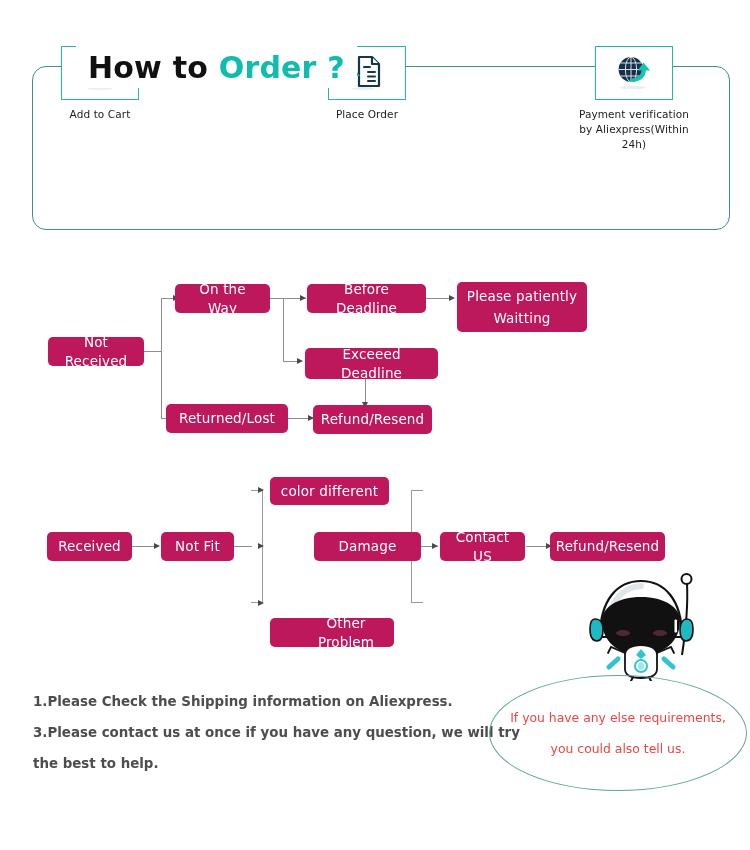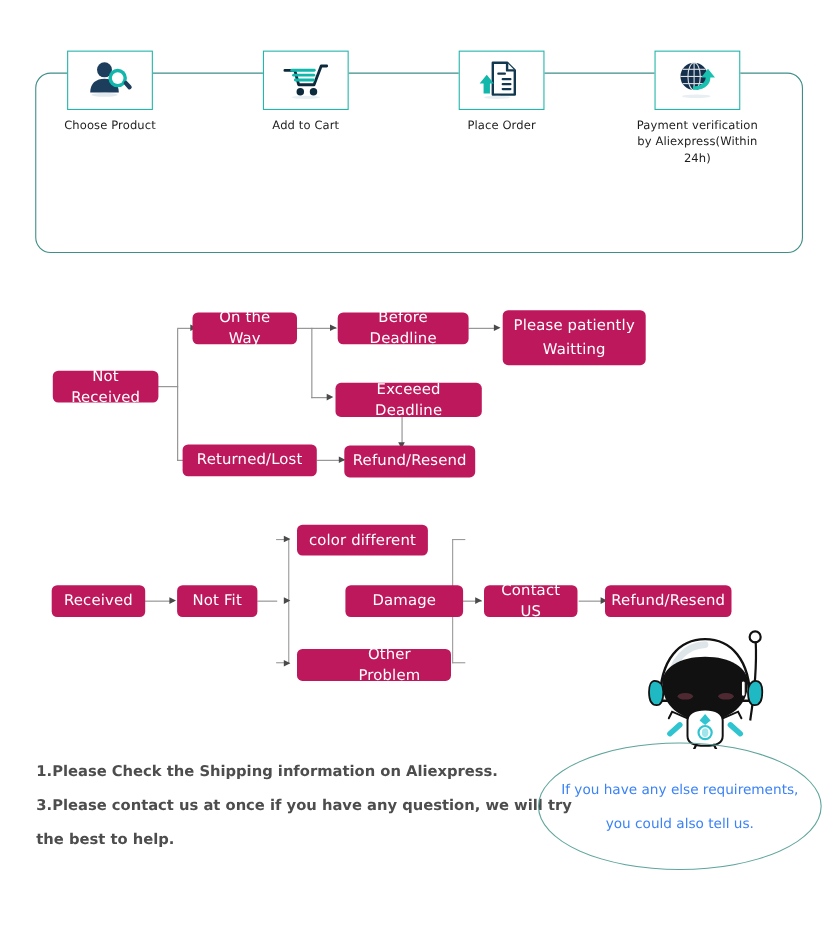--- a/index.html
+++ b/index.html
@@ -75,50 +75,40 @@
   .note{
     font-size:13.4px;color:#4d4d4d;line-height:31px;white-space:nowrap;
     font-family:"DejaVu Sans","Liberation Sans",sans-serif;font-weight:600;
   }
 
   .bubble{
     position:absolute;left:489px;top:675px;width:258px;height:116px;
     border:1.4px solid #5fa59c;border-radius:50%;box-sizing:border-box;background:transparent;
     display:flex;flex-direction:column;align-items:center;justify-content:center;
   }
-  .bubble-line{font-size:12.4px;color:#3b82f6;line-height:31px;white-space:nowrap;
+  .bubble-line{font-size:12.4px;color:#ef4444;line-height:31px;white-space:nowrap;
     font-family:"DejaVu Sans","Liberation Sans",sans-serif;}
 
   .astro{position:absolute;left:578px;top:563px;width:126px;height:118px;}
 </style>
 </head>
 <body>
 
 <div id="page">
 
   <div class="howto-panel"></div>
 
+  <div class="howto-title-wrap">
+    <span class="howto-title">
+      <span>How to </span><span class="accent">Order ?</span>
+    </span>
+  </div>
 
   <div class="steps">
 
-    <div class="step">
-      <div class="step-icon-box">
-        <svg width="48" height="38" viewBox="0 0 48 38">
-          <circle cx="19" cy="9.5" r="6.8" fill="#1c3d5c"></circle>
-          <path d="M6 30 C6 21.5 11.5 17.5 19 17.5 C26.5 17.5 32 21.5 32 30 Z" fill="#1c3d5c"></path>
-          <circle cx="31" cy="17" r="8.4" fill="#11b7ab"></circle>
-          <circle cx="31" cy="17" r="5.3" fill="#ffffff"></circle>
-          <rect x="35.6" y="21.4" width="4" height="9" rx="2" transform="rotate(-42 35.6 21.4)" fill="#1c3d5c"></rect>
-          <ellipse cx="19" cy="32.2" rx="12" ry="1.8" fill="#d8e2ea" opacity=".75"></ellipse>
-        </svg>
-      </div>
-      <div class="step-label">
-        <span>Choose  Product</span>
-      </div>
-    </div>
 
     <div class="step">
       <div class="step-icon-box">
         <svg width="48" height="38" viewBox="0 0 48 38">
           <path d="M5 10 h9 l3.5 13 h14 L38 6 h5" stroke="#0d2a3d" stroke-width="2.6" fill="none" stroke-linecap="round" stroke-linejoin="round"></path>
           <rect x="10" y="8.6" width="23" height="2.6" rx="1.3" fill="#11b7ab"></rect>
           <rect x="11.6" y="13" width="21" height="2.6" rx="1.3" fill="#11b7ab"></rect>
           <rect x="13.2" y="17.4" width="19" height="2.6" rx="1.3" fill="#11b7ab"></rect>
           <circle cx="19" cy="29.5" r="3.4" fill="#0d2a3d"></circle>
           <circle cx="31" cy="29.5" r="3.4" fill="#0d2a3d"></circle>
@@ -233,21 +223,21 @@
     <div class="arw" style="left:546px;top:542.5px;"></div>
 
     <div class="fbox" style="left:47px;top:532px;width:85px;height:29px;">Received</div>
 
     <div class="fbox" style="left:161px;top:532px;width:73px;height:29px;">Not Fit</div>
 
     <div class="fbox" style="left:270px;top:477px;width:119px;height:28px;">color different</div>
 
     <div class="fbox" style="left:270px;top:532px;width:107px;height:29px;margin-left:44px;">Damage</div>
 
-    <div class="fbox" style="left:270px;top:590px;width:140px;height:29px;padding-left:36px;">Other Problem</div>
+    <div class="fbox" style="left:270px;top:618px;width:124px;height:29px;padding-left:36px;">Other Problem</div>
 
     <div class="fbox" style="left:440px;top:532px;width:85px;height:29px;">Contact US</div>
 
     <div class="fbox" style="left:550px;top:532px;width:115px;height:29px;">Refund/Resend</div>
   </div>
 
   <svg class="astro" viewBox="0 0 126 118">
 
     <path d="M104 92 C108 66 110 40 109 20" stroke="#111" stroke-width="2" fill="none"></path>
     <circle cx="108.5" cy="16" r="5" fill="none" stroke="#111" stroke-width="2"></circle>

